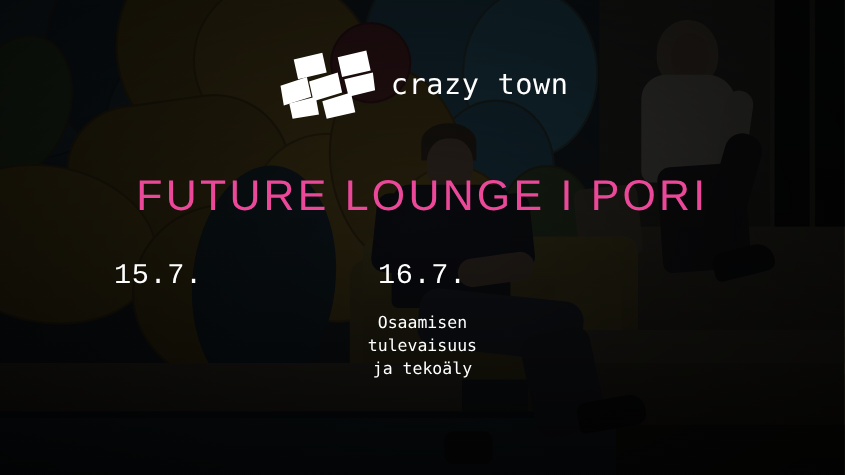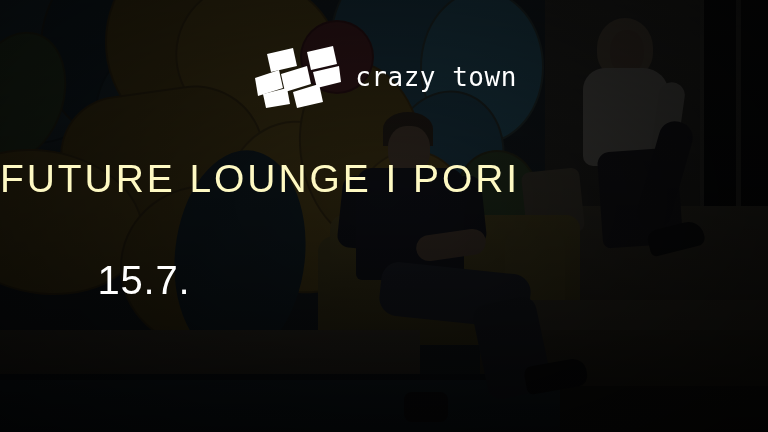--- a/index.html
+++ b/index.html
@@ -140,34 +140,34 @@
   .logo-mark{position:relative;width:90px;height:66px;}
   .logo-mark svg{display:block;}
   .logo-word{
     color:#fff;font-size:26px;letter-spacing:.02em;
     font-family:"DejaVu Sans Mono", monospace;
     white-space:nowrap;
   }
 
   .headline{
     position:absolute;left:0;right:0;top:157px;
-    text-align:left;color:#fef9c3;
+    text-align:center;color:#ec4899;
     font-family:"Liberation Sans", sans-serif;
     font-size:39px;letter-spacing:.075em;font-weight:400;
     white-space:nowrap;
   }
 
   .cols{
     position:absolute;left:74px;top:236px;width:620px;
     display:flex;justify-content:space-between;align-items:flex-start;
   }
   .col{width:140px;text-align:center;color:#fff;}
   .col .date{
-    font-family:Liberation Sans, sans-serif;
-    font-size:40px;letter-spacing:.02em;line-height:1.1;margin-top:22px;
+    font-family:Liberation Mono, monospace;
+    font-size:26px;letter-spacing:.02em;line-height:1.1;
   }
   .col .desc{
     margin-top:18px;
     font-family:"DejaVu Sans Mono", monospace;
     font-size:15px;line-height:1.42;white-space:pre-line;
   }
 </style>
 </head>
 <body>
 
@@ -259,20 +259,26 @@
     </div>
 
     <div class="headline">FUTURE LOUNGE I PORI</div>
 
     <div class="cols">
 
       <div class="col">
         <div class="date">15.7.</div>
       </div>
 
+      <div class="col">
+        <div class="date">16.7.</div>
+        <div class="desc">Osaamisen
+tulevaisuus
+ja tekoäly</div>
+      </div>
 
 
       <div class="col">
       </div>
 
     </div>
   </div>
 </div>
 
 </body></html>

